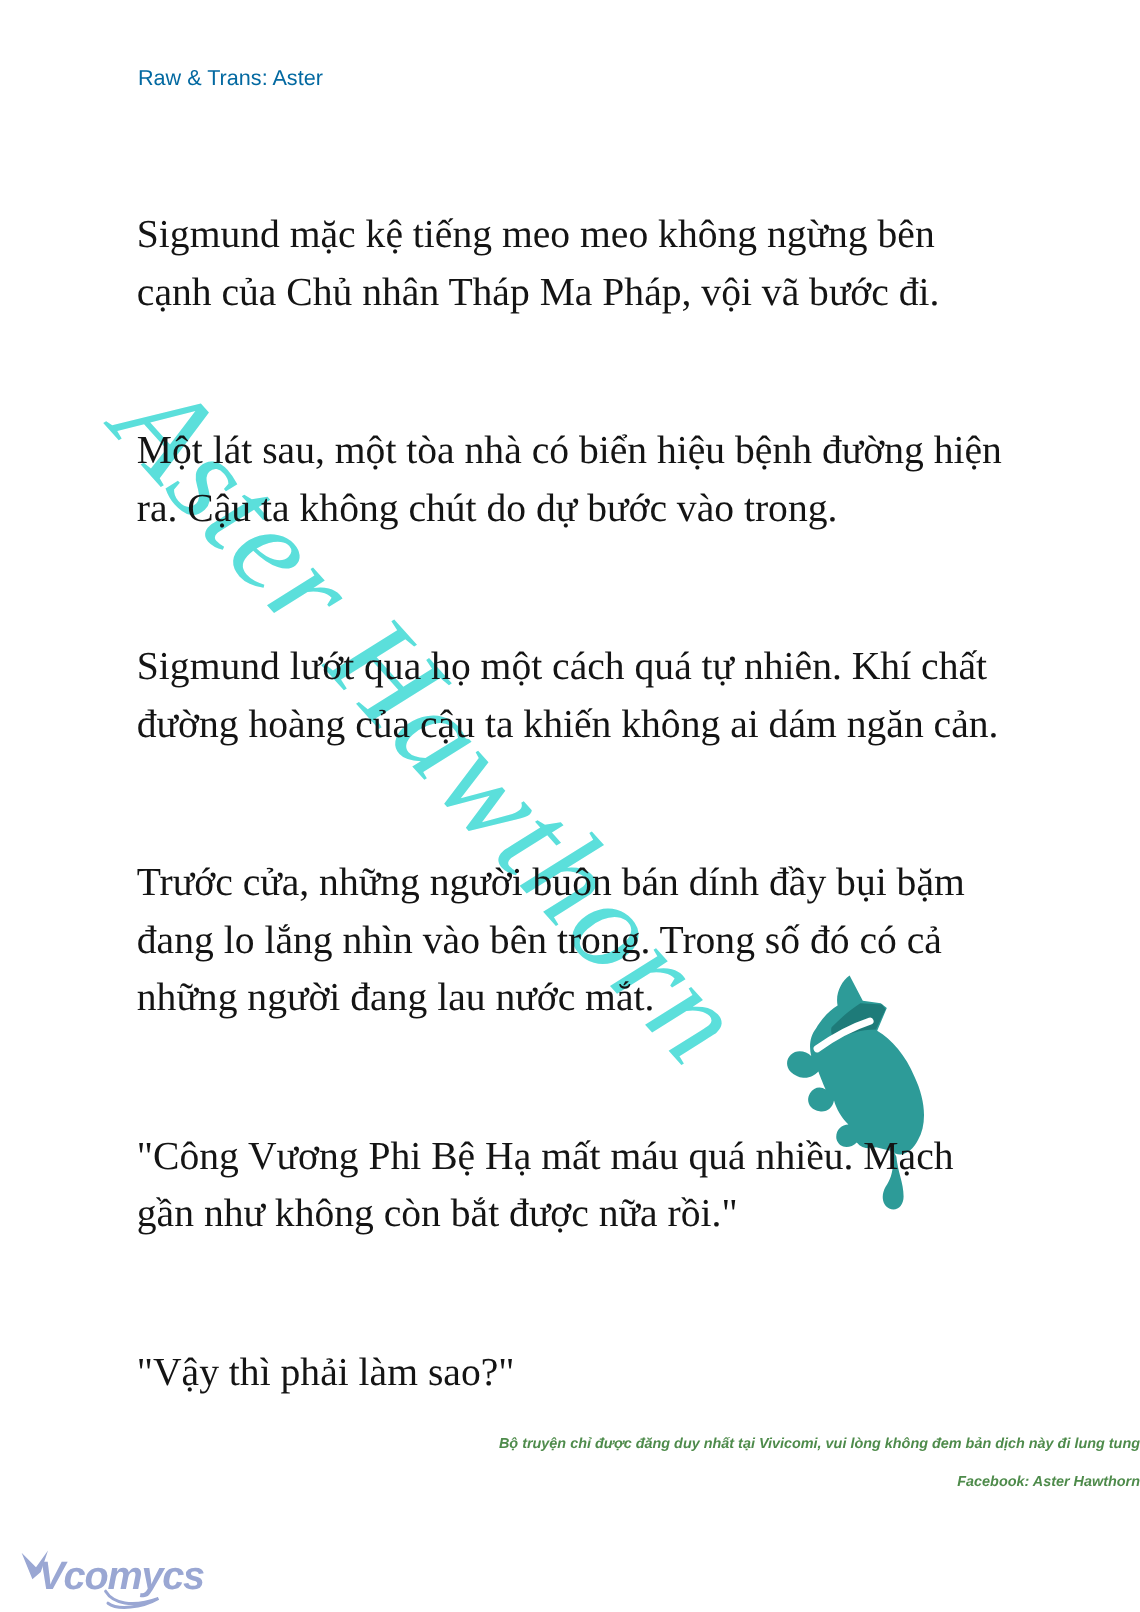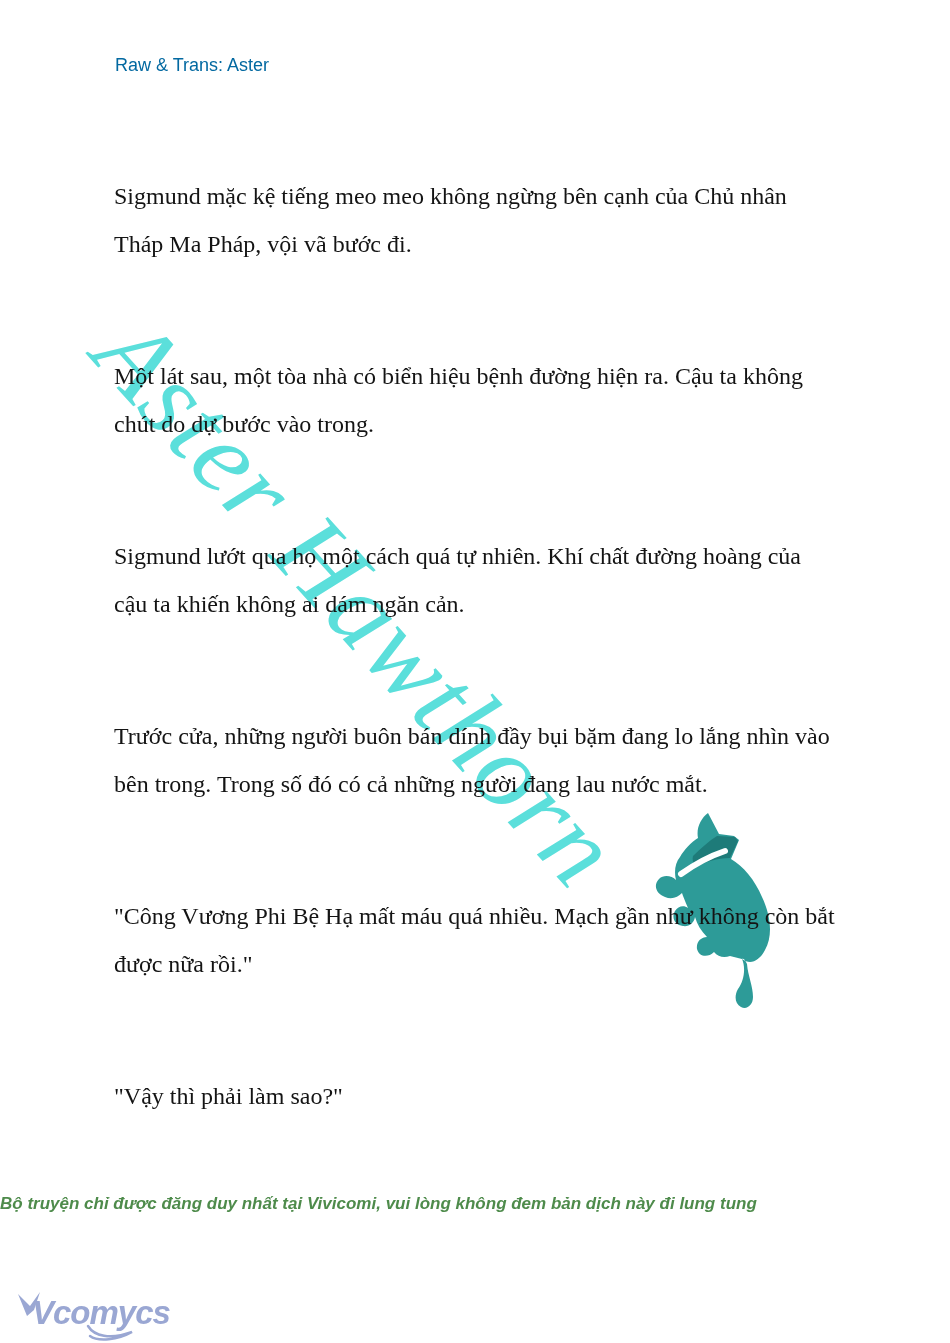--- a/index.html
+++ b/index.html
@@ -42,35 +42,35 @@
   }
   .content{
     position:absolute;
     left:114px;top:172px;
     width:726px;
     z-index:2;
     color:var(--body-text,#141414);
   }
   .content p{
     margin:0 0 84px 0;
-    font-size:24px;
+    font-size:33px;
     line-height:48px;
     text-align:left;
   }
   .content p:last-child{margin-bottom:0;}
   .footer{
     position:absolute;
     left:0;top:1188px;
     width:950px;
     z-index:2;
-    text-align:left;
+    text-align:right;
     font-family:"Liberation Sans","DejaVu Sans",sans-serif;
     font-style:italic;
     font-weight:bold;
-    font-size:17px;
+    font-size:12px;
     line-height:31px;
     color:var(--footer-text,#4E8B4B);
   }
   .logo{
     position:absolute;
     left:10px;top:1284px;
     z-index:2;
   }
 </style>
 </head>
@@ -121,20 +121,21 @@
     <p>Sigmund mặc kệ tiếng meo meo không ngừng bên cạnh của Chủ nhân Tháp Ma Pháp, vội vã bước đi.</p>
     <p>Một lát sau, một tòa nhà có biển hiệu bệnh đường hiện ra. Cậu ta không chút do dự bước vào trong.</p>
     <p>Sigmund lướt qua họ một cách quá tự nhiên. Khí chất đường hoàng của cậu ta khiến không ai dám ngăn cản.</p>
     <p>Trước cửa, những người buôn bán dính đầy bụi bặm đang lo lắng nhìn vào bên trong. Trong số đó có cả những người đang lau nước mắt.</p>
     <p>"Công Vương Phi Bệ Hạ mất máu quá nhiều. Mạch gần như không còn bắt được nữa rồi."</p>
     <p>"Vậy thì phải làm sao?"</p>
   </div>
 
   <div class="footer">
     <div>Bộ truyện chỉ được đăng duy nhất tại Vivicomi, vui lòng không đem bản dịch này đi lung tung</div>
+    <div>Facebook: Aster Hawthorn</div>
   </div>
 
   <div class="logo">
     <svg width="160" height="58" viewBox="0 0 160 58" aria-hidden="true">
       <path fill="var(--logo,#9AA7D3)" d="M 8 10 L 20 22 L 30 8 L 24 26 L 17 32 Z"></path>
       <text x="22" y="40" font-family="&quot;Liberation Sans&quot;,&quot;DejaVu Sans&quot;,sans-serif" font-style="italic" font-weight="bold" font-size="33" letter-spacing="-1" fill="var(--logo,#9AA7D3)">Vcomycs</text>
       <path fill="none" stroke="var(--logo,#9AA7D3)" stroke-width="2.5" stroke-linecap="round" d="M 78 42 C 84 52 100 56 122 48 C 108 56 88 58 80 52"></path>
     </svg>
   </div>
 

